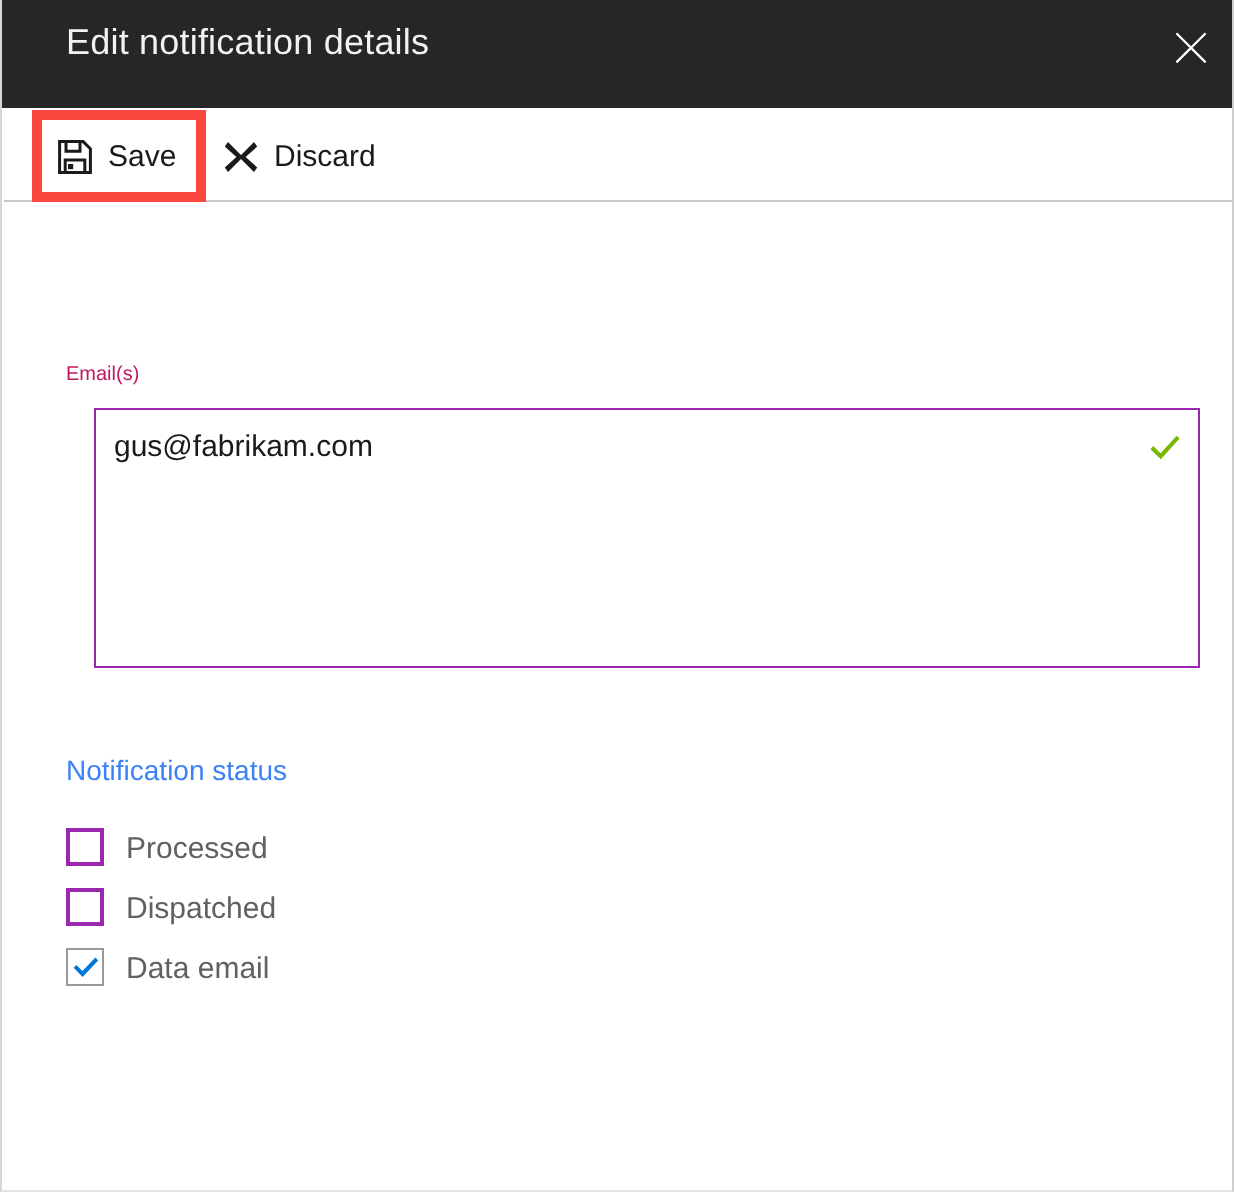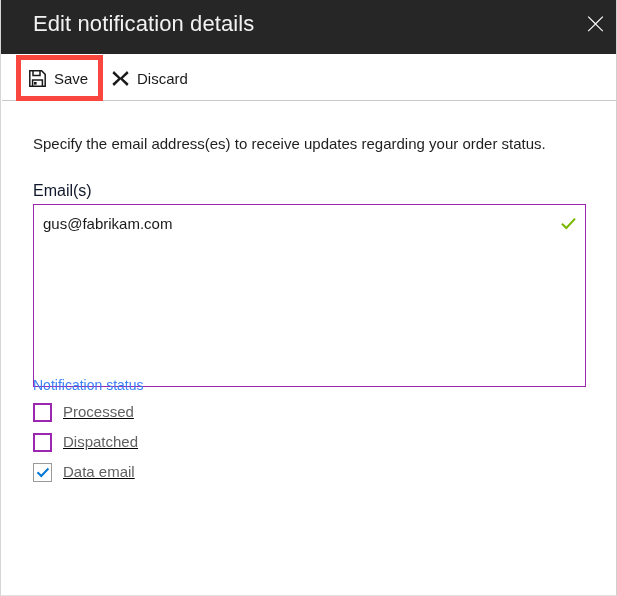--- a/index.html
+++ b/index.html
@@ -30,21 +30,21 @@
     left: 0; top: 0;
     width: 617px;
     height: 54px;
     background: #262626;
     box-sizing: border-box;
   }
   #title-text {
     position: absolute;
     left: 32px;
     top: 11px;
-    font-size: 22px;
+    font-size: 18px;
     font-weight: 400;
     color: #f2f2f2;
     letter-spacing: 0.1px;
     white-space: nowrap;
   }
   #close-button {
     position: absolute;
     right: 0px;
     top: 0px;
     width: 46px;
@@ -130,30 +130,30 @@
     top: 34px;
     font-size: 15px;
     color: #1f1f1f;
     white-space: nowrap;
   }
 
   #email-label {
     position: absolute;
     left: 32px;
     top: 81px;
-    font-size: 16px;
-    color: #0f172a;
+    font-size: 10px;
+    color: #be185d;
   }
 
   #email-field-wrap {
     position: absolute;
-    left: 32px;
+    left: 46px;
     top: 103px;
     width: 553px;
-    height: 183px;
+    height: 130px;
     box-sizing: border-box;
     border: 1px solid #9b27b0;
     background: #ffffff;
   }
   #email-input {
     position: absolute;
     left: 9px;
     top: 9px;
     font-size: 15px;
     color: #1a1a1a;
@@ -186,24 +186,23 @@
   }
 
   #checkbox-list {
     position: absolute;
     left: 32px;
     top: 302px;
     width: 300px;
   }
   .checkbox-row {
     display: flex;
-    align-items: flex-start;
+    align-items: flex-end;
     height: 30px;
     cursor: pointer;
-    text-decoration: underline;
   }
   .checkbox-box {
     position: relative;
     width: 19px;
     height: 19px;
     min-width: 19px;
     box-sizing: border-box;
     background: #ffffff;
     display: flex;
     align-items: center;
@@ -255,21 +254,20 @@
     <span class="cmd-icon">
       <svg width="17" height="17" viewBox="0 0 17 17" aria-hidden="true">
         <path d="M2.0 1.0 L8.5 7.5 L15.0 1.0 L16.6 3.3 L10.8 8.5 L16.6 13.7 L15.0 16.0 L8.5 9.5 L2.0 16.0 L0.4 13.7 L6.2 8.5 L0.4 3.3 Z" fill="#1a1a1a"></path>
       </svg>
     </span>
     <span class="cmd-label">Discard</span>
   </div>
 
   <div id="body-area">
 
-    <div id="description-text">Specify the email address(es) to receive updates regarding your order status.</div>
 
     <div id="email-label">Email(s)</div>
 
     <div id="email-field-wrap">
       <textarea id="email-input" rows="1" placeholder="" style="">gus@fabrikam.com</textarea>
       <span id="email-valid-icon">
         <svg width="17" height="15" viewBox="0 0 17 15" aria-hidden="true">
           <path d="M1.2 7.6 L2.7 6.0 L6.3 9.6 L14.3 0.9 L15.8 2.3 L6.4 12.6 Z" fill="#7ab800"></path>
         </svg>
       </span>

